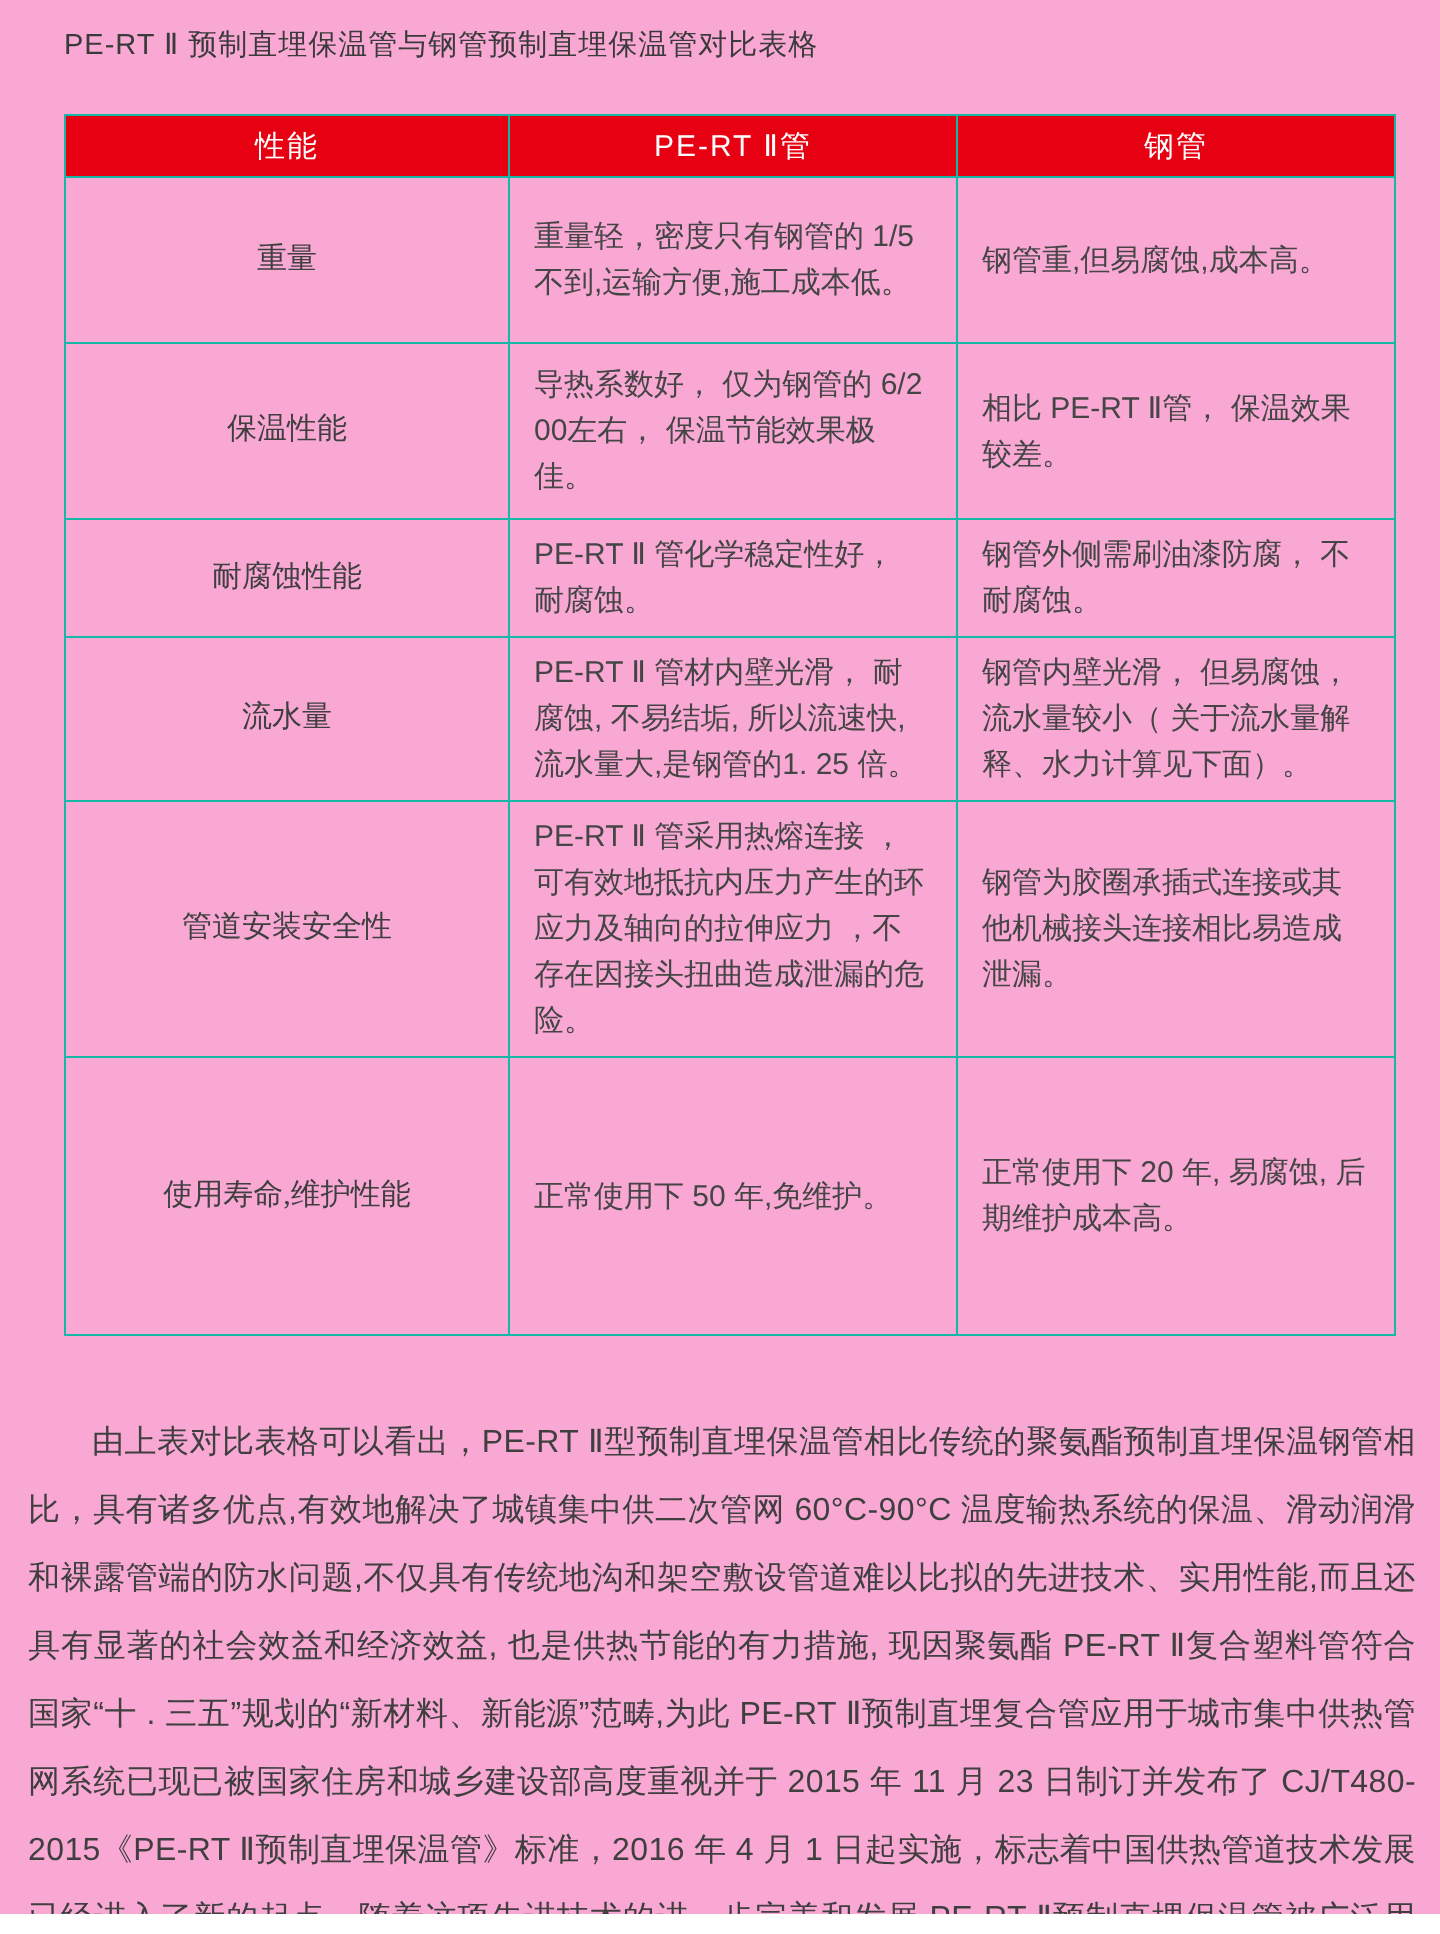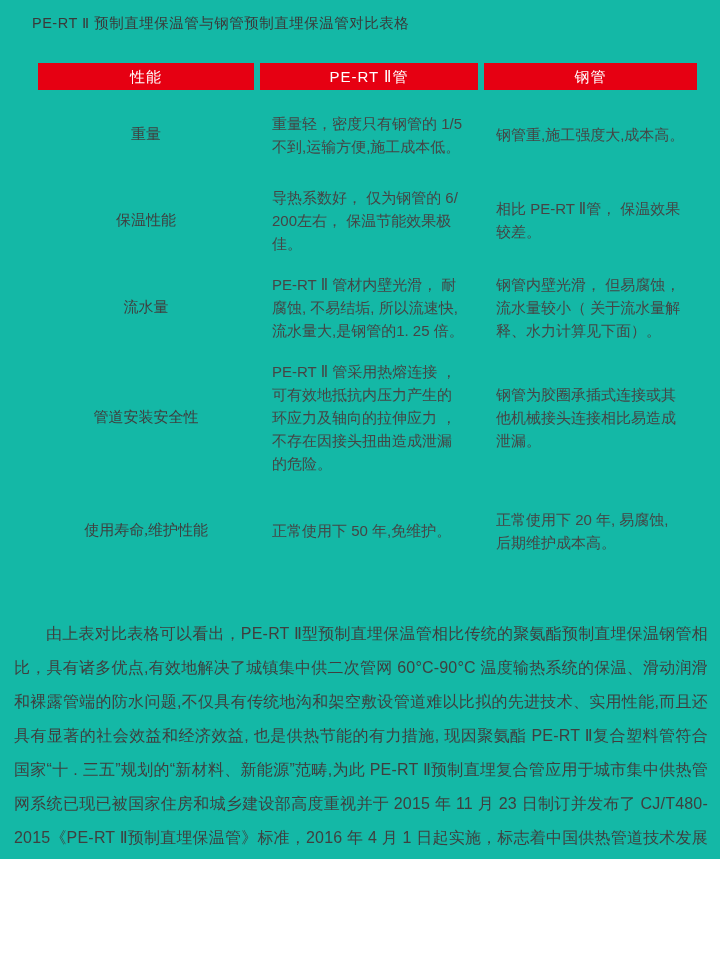--- a/index.html
+++ b/index.html
@@ -6,42 +6,42 @@
   html, body {
     margin: 0;
     padding: 0;
     background: #ffffff;
     font-family: "Liberation Sans", "DejaVu Sans", sans-serif;
     color: #3f3f3f;
   }
   .page {
     position: relative;
     width: 720px;
-    height: 859px;
-    background: #14b8a6;
+    height: 957px;
+    background: #f9a8d4;
     overflow: hidden;
   }
   .doc-title {
     margin: 13px 0 0 32px;
     font-size: 14.5px;
     line-height: 20px;
     color: #3a3a3a;
     letter-spacing: 0.5px;
   }
   table.compare {
     margin: 24px 0 0 32px;
     width: 665px;
     border-collapse: collapse;
     table-layout: fixed;
   }
   table.compare col.c1 { width: 222px; }
   table.compare col.c2 { width: 224px; }
   table.compare col.c3 { width: 219px; }
   table.compare th, table.compare td {
-    border: 6px solid #14b8a6;
+    border: 1px solid #14b8a6;
     font-size: 15px;
     line-height: 23px;
     vertical-align: middle;
     padding: 6px 12px;
     word-break: break-all;
   }
   table.compare thead tr { height: 31px; }
   table.compare th {
     background: #e60012;
     color: #ffffff;
@@ -91,26 +91,31 @@
       <tr>
         <th>性能</th>
         <th>PE-RT Ⅱ管</th>
         <th>钢管</th>
       </tr>
     </thead>
     <tbody>
       <tr>
         <td class="prop">重量</td>
         <td>重量轻，密度只有钢管的 1/5 不到,运输方便,施工成本低。</td>
-        <td>钢管重,施工强度大,成本高。</td>
+        <td>钢管重,但易腐蚀,成本高。</td>
       </tr>
       <tr>
         <td class="prop">保温性能</td>
         <td>导热系数好， 仅为钢管的 6/200左右， 保温节能效果极佳。</td>
         <td>相比 PE-RT Ⅱ管， 保温效果较差。</td>
+      </tr>
+      <tr>
+        <td class="prop">耐腐蚀性能</td>
+        <td>PE-RT Ⅱ 管化学稳定性好， 耐腐蚀。</td>
+        <td>钢管外侧需刷油漆防腐， 不耐腐蚀。</td>
       </tr>
       <tr>
         <td class="prop">流水量</td>
         <td>PE-RT Ⅱ 管材内壁光滑， 耐腐蚀, 不易结垢, 所以流速快, 流水量大,是钢管的1. 25 倍。</td>
         <td>钢管内壁光滑， 但易腐蚀， 流水量较小（ 关于流水量解释、水力计算见下面）。</td>
       </tr>
       <tr>
         <td class="prop">管道安装安全性</td>
         <td>PE-RT Ⅱ 管采用热熔连接 ，可有效地抵抗内压力产生的环应力及轴向的拉伸应力 ，不存在因接头扭曲造成泄漏的危险。</td>
         <td>钢管为胶圈承插式连接或其他机械接头连接相比易造成泄漏。</td>

